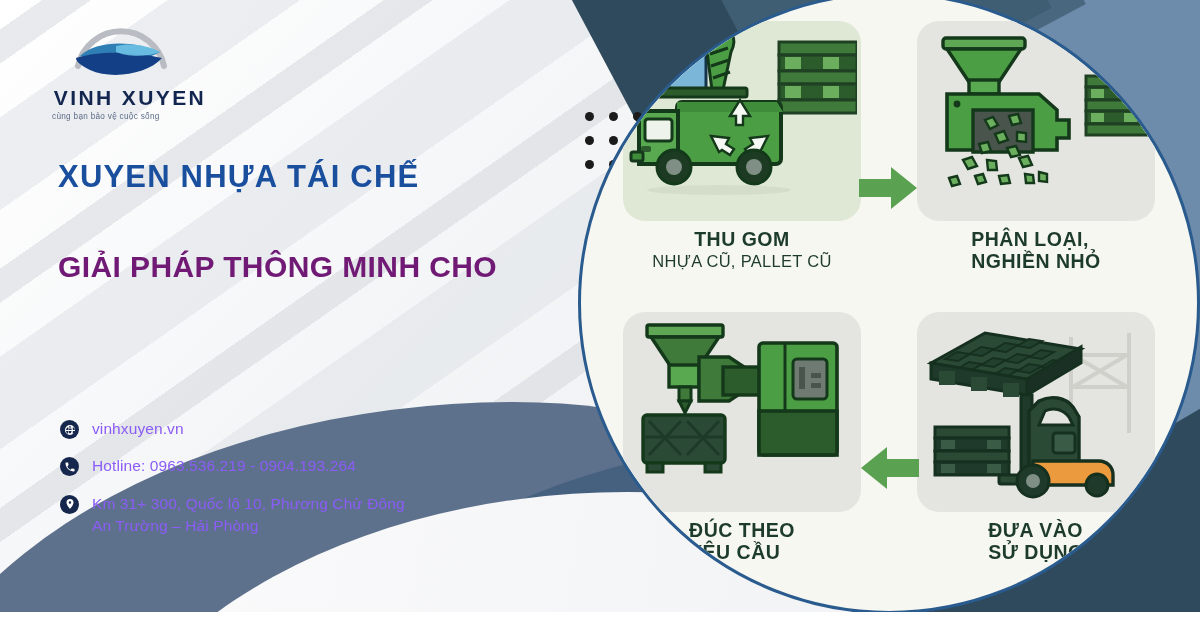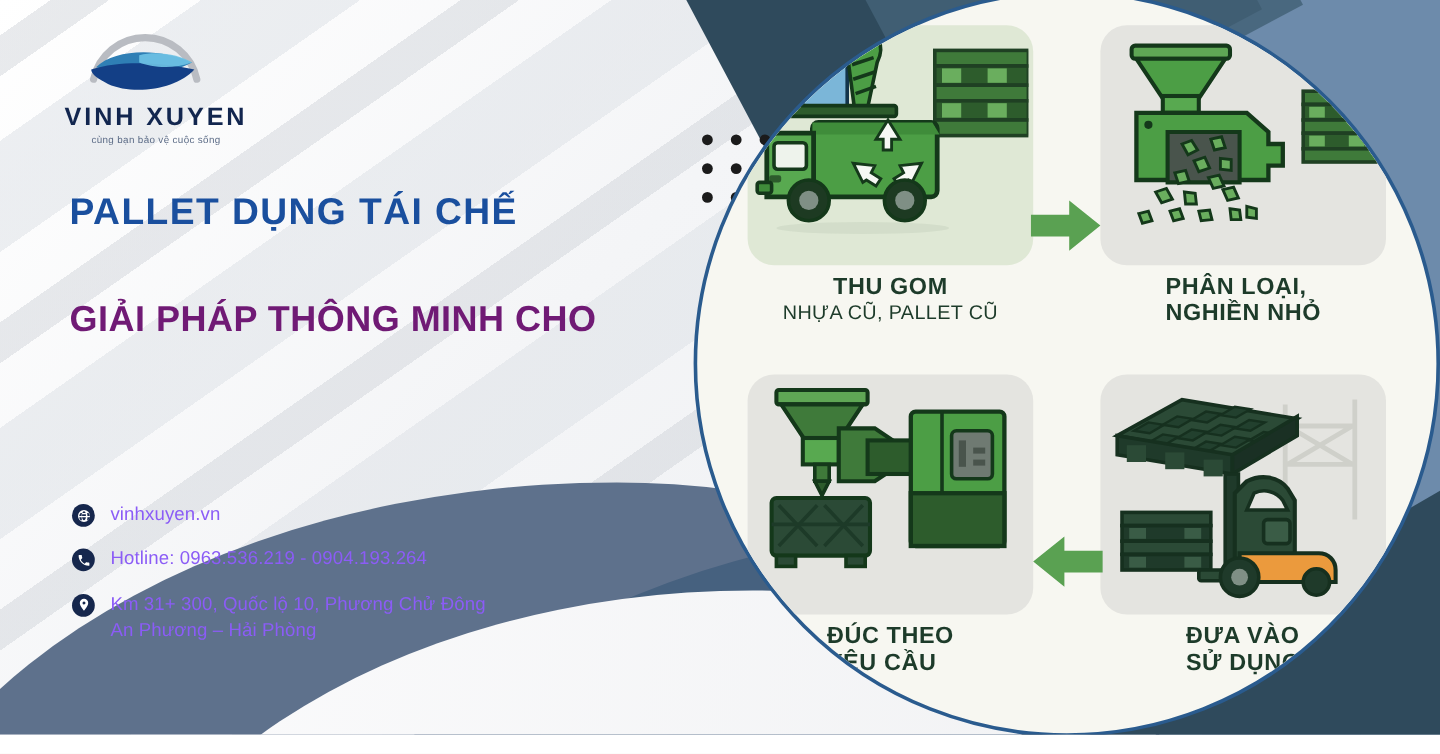--- a/index.html
+++ b/index.html
@@ -111,21 +111,21 @@
   
   .left-col { position: absolute; left: 0; top: 0; width: 620px; height: 628px; z-index: 10; }
 
   .logo-wrap { position: absolute; left: 48px; top: 18px; width: 160px; height: 100px; }
   .logo-mark { position: relative; width: 130px; height: 66px; margin-left: 8px;}
   .logo-text {
     font-size: 21px; font-weight: 700; letter-spacing: 2.4px;
     color: #12264f; text-align: center; margin-top: 2px; margin-left: 4px;
   }
   .logo-tag {
-    font-size: 8.2px; color: #5b6b86; text-align: center;
+    font-size: 8.2px; color: #5b6b86; text-align: left;
     letter-spacing: .3px; margin-top: 2px; margin-left: 4px;
   }
 
   .headline {
     position: absolute; left: 58px; top: 160px;
     font-size: 31px; font-weight: 700; letter-spacing: 1.2px;
     color: #1a4f9e; line-height: 1.1;
   }
   .subhead {
     position: absolute; left: 58px; top: 248px;
@@ -232,21 +232,21 @@
           <path d="M22 48 A44 44 0 0 1 108 48" fill="none" stroke="#b9bcc2" stroke-width="6" stroke-linecap="round"></path>
           <path d="M24 38 C40 22 78 22 104 34 C86 44 58 46 42 42 Z" fill="#2f7fb5"></path>
           <path d="M20 40 C44 32 80 34 106 40 C92 56 56 62 34 52 C26 48 20 44 20 40 Z" fill="#133f86"></path>
           <path d="M60 28 C76 24 94 28 104 34 C88 40 70 38 60 34 Z" fill="#6fc3e5" opacity=".9"></path>
         </svg>
       </div>
       <div class="logo-text">VINH XUYEN</div>
       <div class="logo-tag">cùng bạn bảo vệ cuộc sống</div>
     </div>
 
-    <div class="headline">PALLET DỤNG TÁI CHẾ</div>
+    <div class="headline">XUYEN NHỰA TÁI CHẾ</div>
 
     <div class="subhead">
       <span>GIẢI PHÁP THÔNG MINH CHO</span><br>
     </div>
 
     <div class="contacts">
 
       <div class="crow">
         <span class="cicon">
           <svg viewBox="0 0 24 24">
@@ -267,21 +267,21 @@
 
 
       <div class="crow">
         <span class="cicon">
           <svg viewBox="0 0 24 24">
               <path d="M12 2a7 7 0 00-7 7c0 5 7 13 7 13s7-8 7-13a7 7 0 00-7-7zm0 9.5A2.5 2.5 0 1112 6.5a2.5 2.5 0 010 5z"></path>
             </svg>
         </span>
         <span class="ctext">
           <span>Km 31+ 300, Quốc lộ 10, Phương Chử Đông</span>
-          <span class="l2">An Phương – Hải Phòng</span>
+          <span class="l2">An Trường – Hải Phòng</span>
         </span>
       </div>
 
     </div>
   </div>
 
   <div class="circle">
     <div class="grid4">
 
       <div class="cell">

